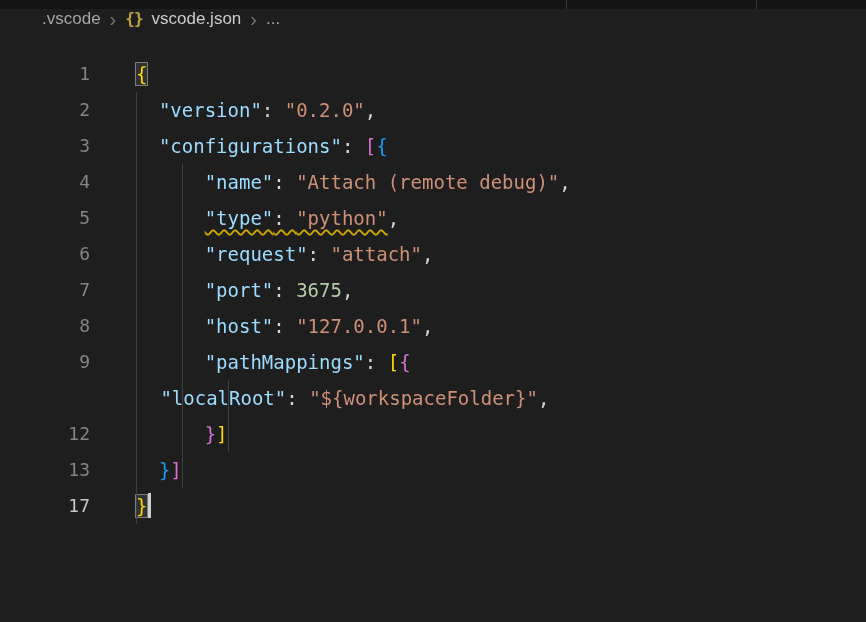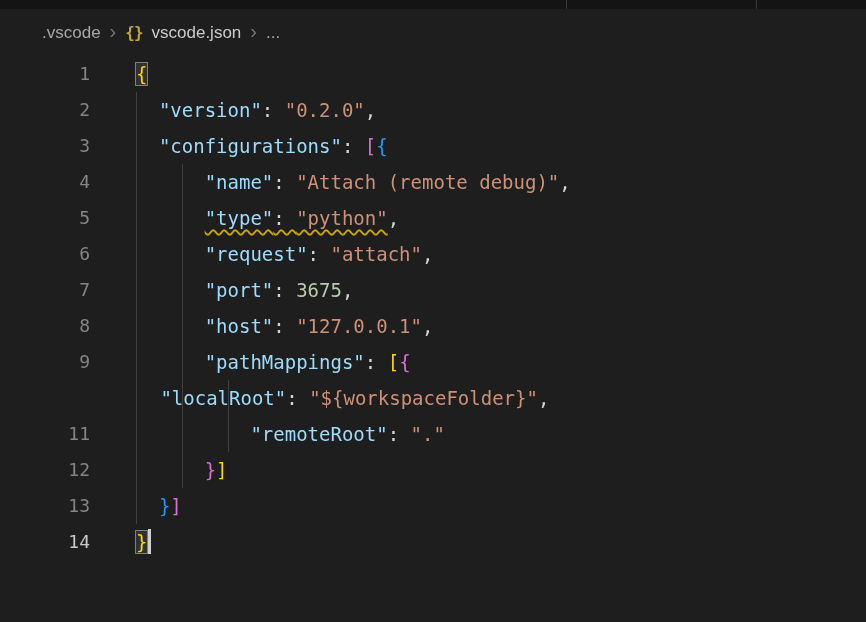--- a/index.html
+++ b/index.html
@@ -11,21 +11,21 @@
   .window { width:866px; height:622px; position:relative; background:#1e1e1e; }
 
   
   .tabstrip { height:9px; background:#141414; position:relative; }
   .tabstrip .sep { position:absolute; top:0; bottom:0; width:1px; background:#383838; }
   .tabstrip .sep:nth-of-type(1){ left:566px; }
   .tabstrip .sep:nth-of-type(2){ left:756px; }
 
   
   .breadcrumb {
-    height:47px; display:flex; align-items:center; padding-left:42px; gap:9px;
+    height:47px; display:flex; align-items:flex-start; padding-left:42px; gap:9px;
     font-family:"Liberation Sans", sans-serif; font-size:17px; color:#a6a6a6;
   }
   .bc-item { color:#a6a6a6; cursor:pointer; }
   .bc-sep { color:#767676; font-size:20px; line-height:1; padding-bottom:3px; }
   .bc-icon { color:#c2a33c; font-family:"DejaVu Sans Mono", monospace; font-size:16px; font-weight:bold; letter-spacing:-1px; }
   .bc-file { color:#cccccc; cursor:pointer; }
 
   
   .editor { position:relative; }
   .guides { position:absolute; left:136px; top:0; bottom:0; width:300px;
@@ -107,31 +107,27 @@
           <div class="code"><span style="color: rgb(212, 212, 212);">      </span><span style="color: rgb(156, 220, 254);">"host"</span><span style="color: rgb(212, 212, 212);">: </span><span style="color: rgb(206, 145, 120);">"127.0.0.1"</span><span style="color: rgb(212, 212, 212);">,</span></div>
         </div>
         <div class="line">
           <div class="num">9</div>
           <div class="code"><span style="color: rgb(212, 212, 212);">      </span><span style="color: rgb(156, 220, 254);">"pathMappings"</span><span style="color: rgb(212, 212, 212);">: </span><span style="color: rgb(255, 215, 0);">[</span><span style="color: rgb(218, 112, 214);">{</span></div>
         </div>
         <div class="line">
           <div class="code"><span style="color: rgb(212, 212, 212);">          </span><span style="color: rgb(156, 220, 254);">"localRoot"</span><span style="color: rgb(212, 212, 212);">: </span><span style="color: rgb(206, 145, 120);">"${workspaceFolder}"</span><span style="color: rgb(212, 212, 212);">,</span></div>
         </div>
         <div class="line">
-          <div class="num">11</div>
-          <div class="code"><span style="color: rgb(212, 212, 212);">          </span><span style="color: rgb(156, 220, 254);">"remoteRoot"</span><span style="color: rgb(212, 212, 212);">: </span><span style="color: rgb(206, 145, 120);">"."</span></div>
-        </div>
-        <div class="line">
           <div class="num">12</div>
           <div class="code"><span style="color: rgb(212, 212, 212);">      </span><span style="color: rgb(218, 112, 214);">}</span><span style="color: rgb(255, 215, 0);">]</span></div>
         </div>
         <div class="line">
           <div class="num">13</div>
           <div class="code"><span style="color: rgb(212, 212, 212);">  </span><span style="color: rgb(23, 159, 255);">}</span><span style="color: rgb(218, 112, 214);">]</span></div>
         </div>
         <div class="line">
-          <div class="num active">14</div>
+          <div class="num active">17</div>
           <div class="code"><span class="match" style="color: rgb(255, 215, 0);">}</span><span class="cursor"></span></div>
         </div>
       </div>
   </div>
 
 </div>
 
 </body></html>

